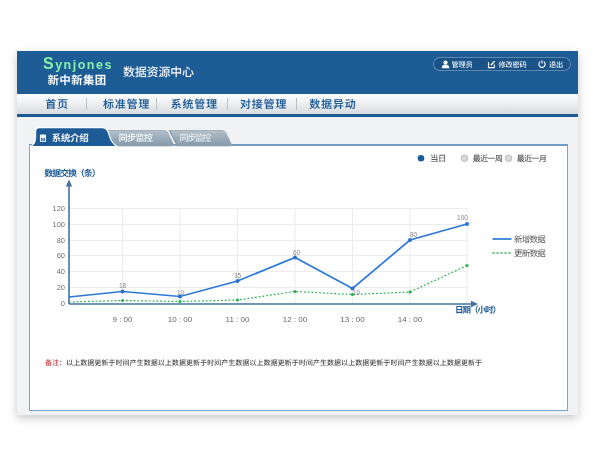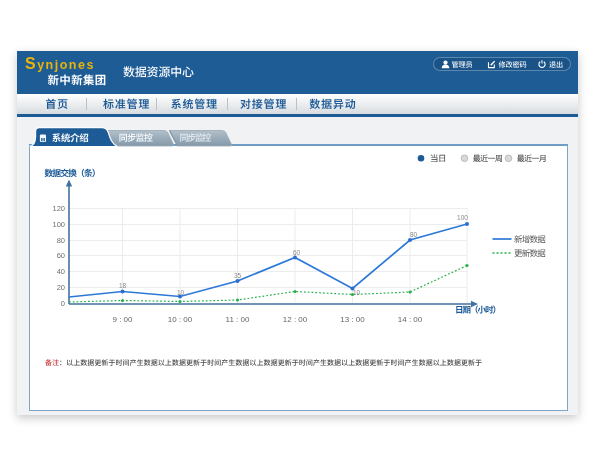--- a/index.html
+++ b/index.html
@@ -1,19 +1,19 @@
 <!DOCTYPE html>
 <html><head>
 <meta charset="utf-8">
 <style>
   * { margin:0; padding:0; box-sizing:border-box; }
   html,body { width:600px; height:450px; background:#ffffff; font-family:"Liberation Sans", sans-serif; overflow:hidden; }
   .window { position:absolute; left:17px; top:51px; width:561px; height:364px; background:#f1f2f3; box-shadow:0 3px 9px rgba(0,0,0,0.22); }
   .header { position:absolute; left:0; top:0; width:561px; height:43px; background:#1e5c96; }
-  .logo-en { position:absolute; left:8px; top:4px; color:#eab308; font-size:16px; font-weight:bold; letter-spacing:1.5px; }
+  .logo-en { position:absolute; left:26px; top:4px; color:#86efac; font-size:16px; font-weight:bold; letter-spacing:1.5px; }
   .pill { position:absolute; left:416px; top:5.5px; width:138px; height:14.5px; border:1px solid rgba(255,255,255,0.3); background:rgba(5,35,70,0.16); border-radius:7.5px; }
   .nav { position:absolute; left:0; top:43px; width:561px; height:23px; background:linear-gradient(#ffffff,#d8dce0); border-bottom:3px solid #1d5b97; }
   .nav i { position:absolute; top:4px; width:1px; height:12px; background:#bcc0c4; }
   .panel { position:absolute; left:12px; top:93px; width:539px; height:267px; background:#ffffff; border:1.5px solid #7da5c8; border-top:2px solid #6f9dc6; }
 </style>
 </head>
 <body>
 <div class="window">
   <div class="header">
     <div class="logo-en">S<span style="font-size:12.5px;">ynjones</span></div>

